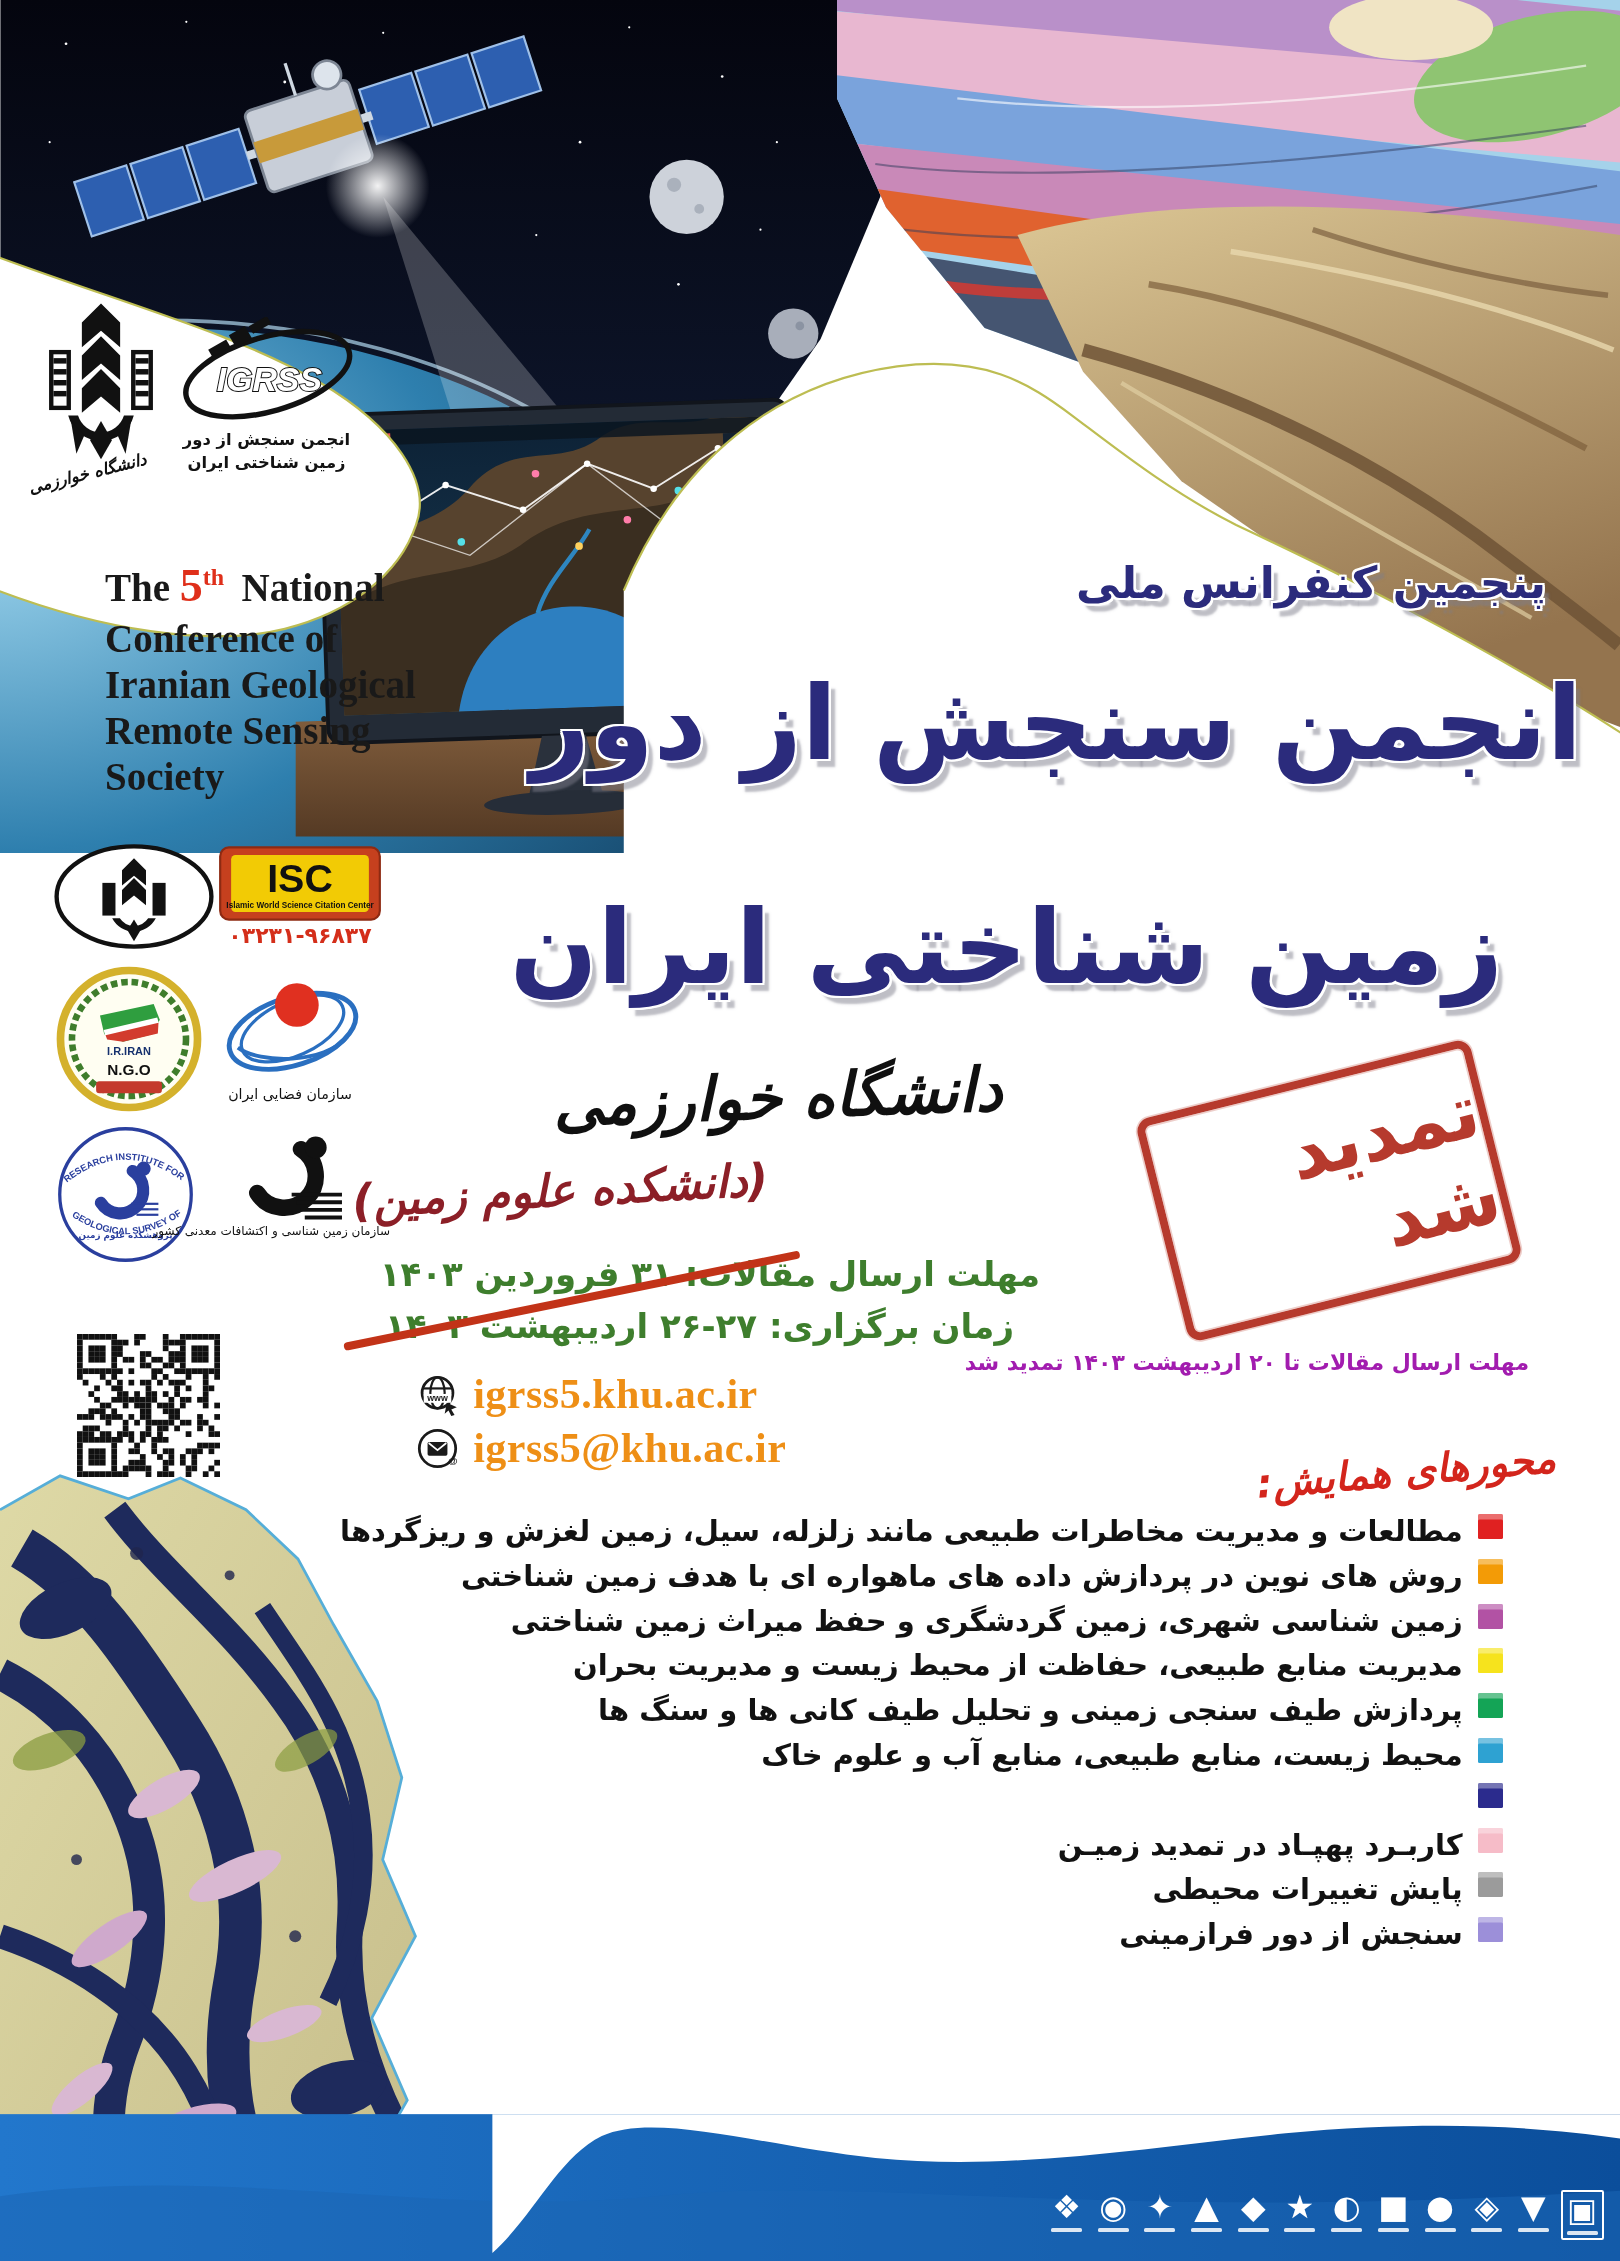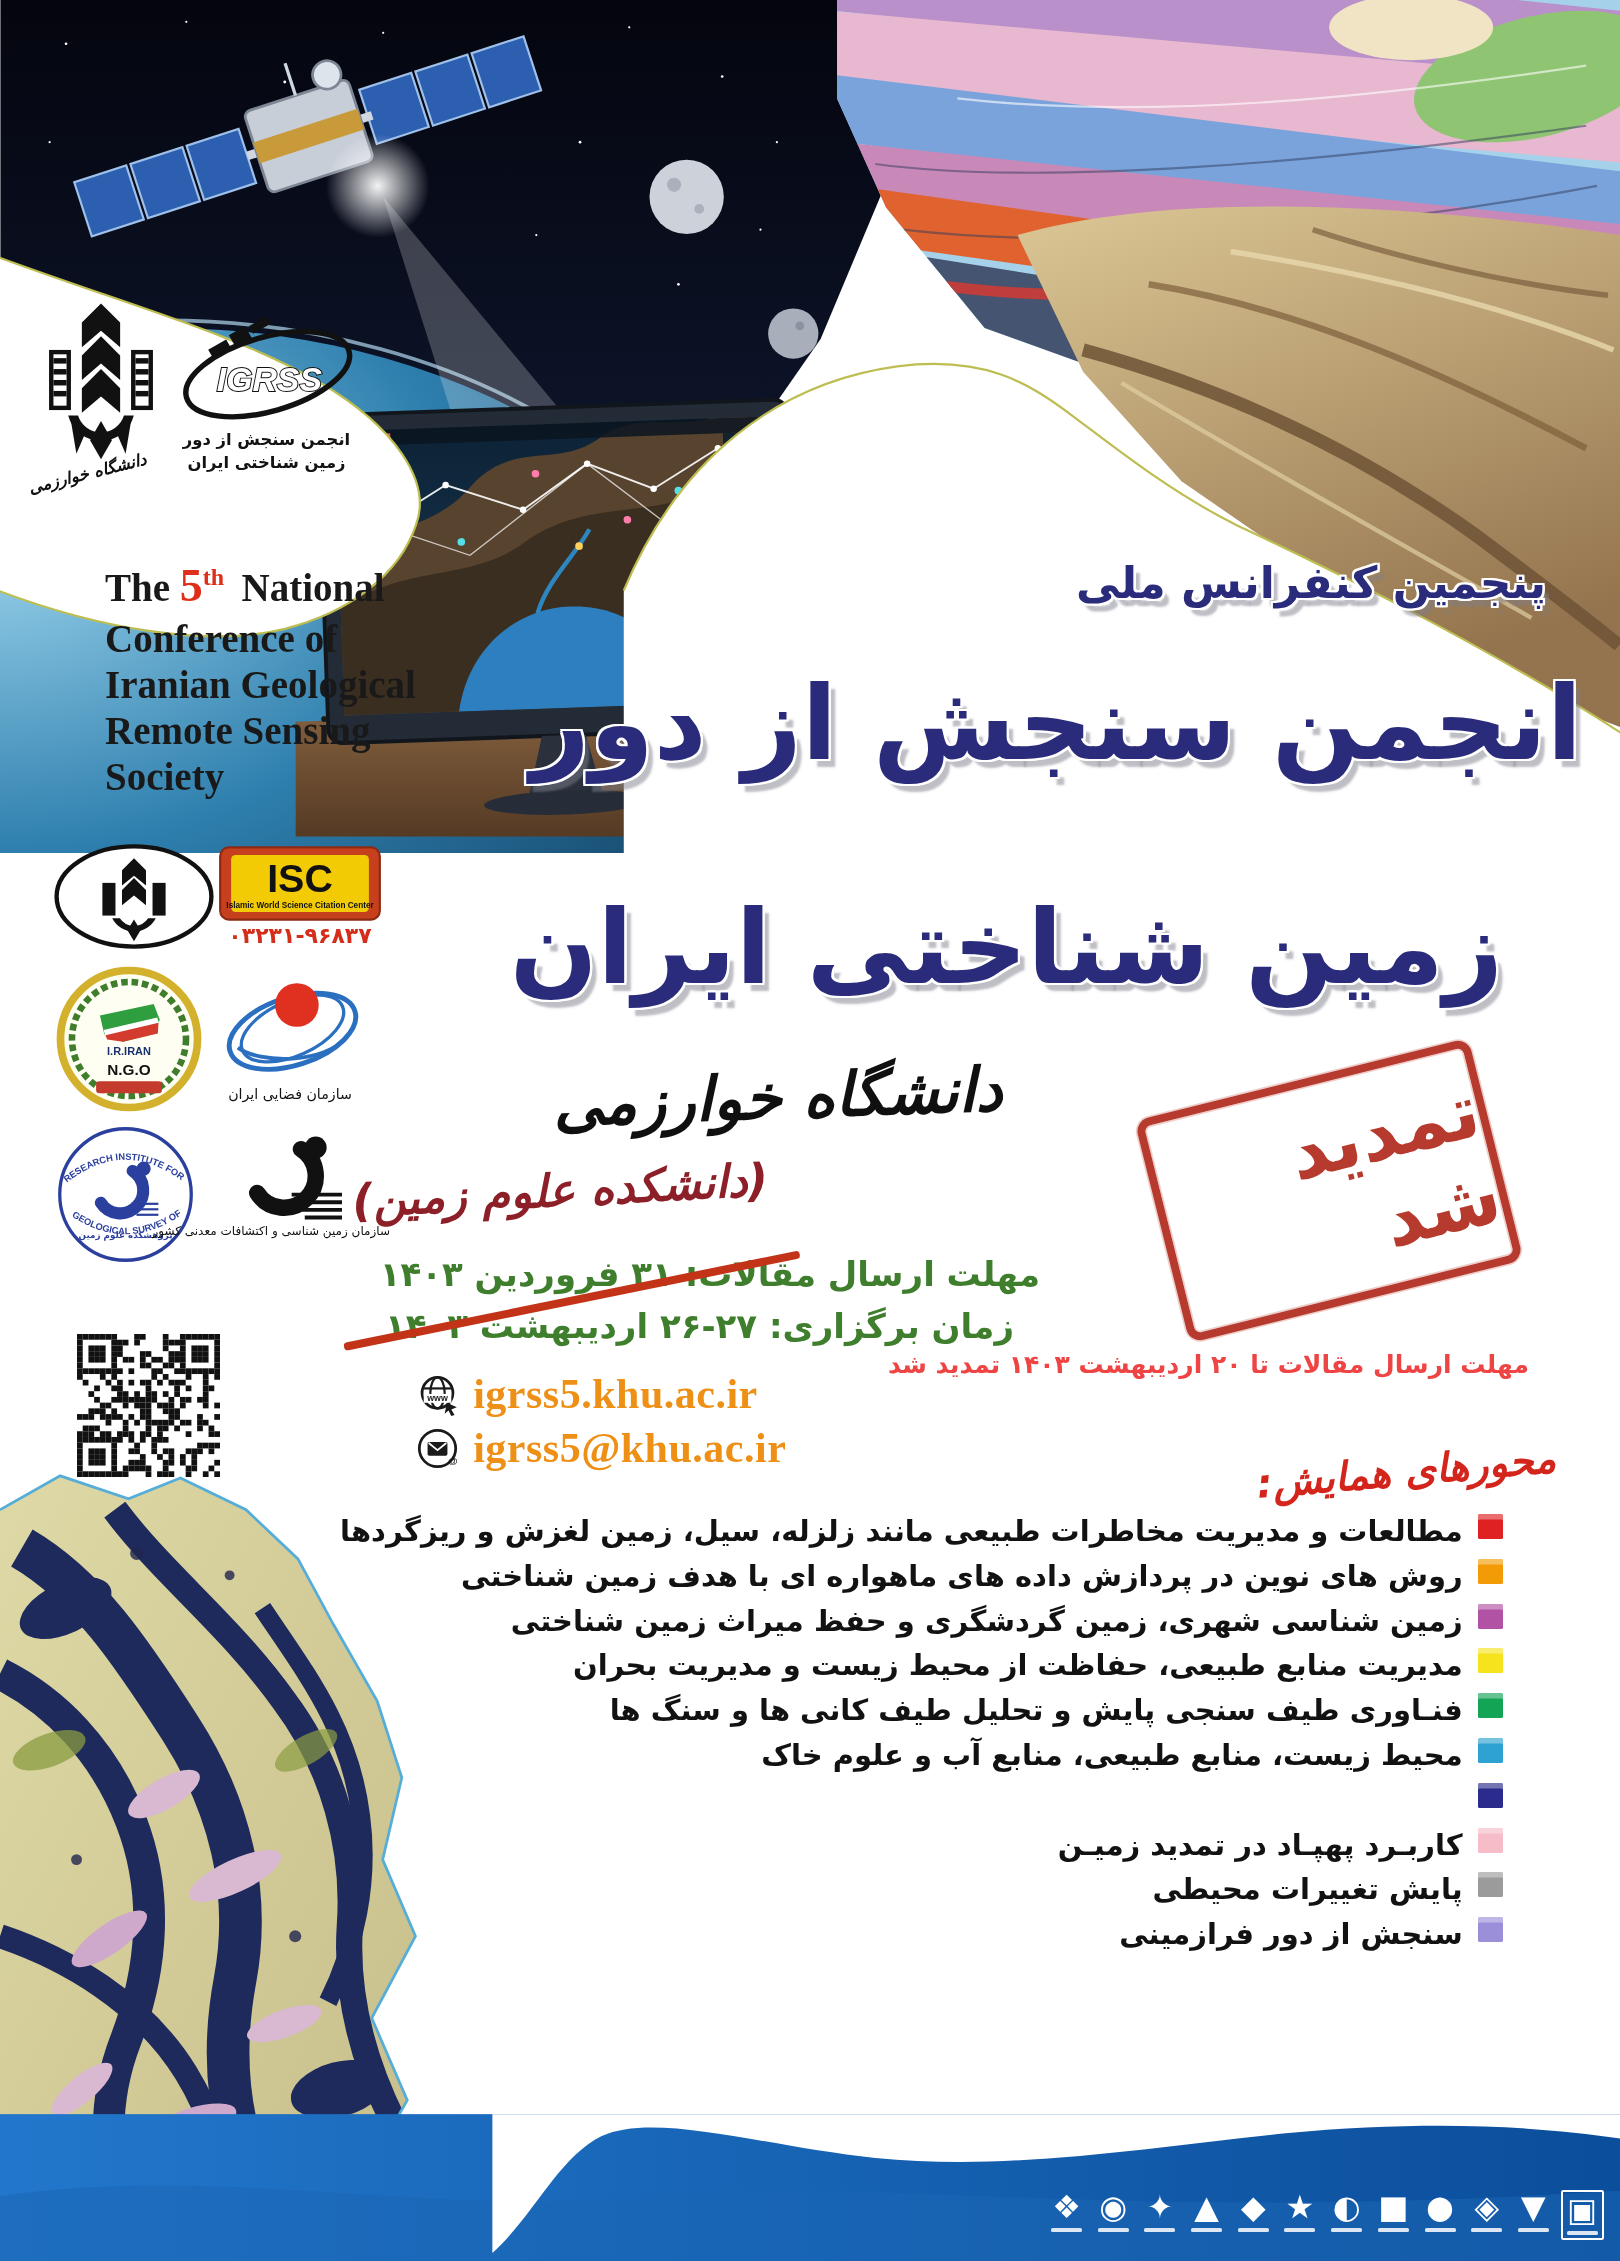--- a/index.html
+++ b/index.html
@@ -36,21 +36,21 @@
   .strike{left:344px;top:1343px;width:465px;height:7.7px;background:#c23318;
           transform:rotate(-11.5deg);transform-origin:left center;border-radius:3.8px;}
 
   
   .stamp{left:1157px;top:1076px;width:328px;height:213px;border:8.8px solid #b22e20;
          border-radius:14.2px;transform:rotate(-14deg);display:flex;align-items:center;
          justify-content:center;opacity:.94;
          box-shadow:0 0 0 1.6px rgba(178,46,32,.25), inset 0 0 0 1.6px rgba(178,46,32,.25);}
   .stamp span{font-size:75px;font-weight:bold;color:#b22e20;letter-spacing:2.2px;}
 
-  .ext-note{right:92px;top:1350px;font-size:25px;font-weight:bold;color:#ef4444;white-space:nowrap;}
+  .ext-note{right:92px;top:1350px;font-size:22px;font-weight:bold;color:#a21caf;white-space:nowrap;}
 
   
   .contact-row{display:flex;align-items:center;gap:14.2px;}
   .c-web{left:416px;top:1370px;}
   .c-mail{left:416px;top:1424px;}
   .contact-row .url{font-family:"Liberation Serif",serif;font-weight:bold;font-size:42px;
                     color:#ee8f16;letter-spacing:0.5px;}
 
   
   .topics-head{right:65px;top:1448px;font-size:40px;font-weight:bold;font-style:italic;
@@ -787,21 +787,21 @@
       <div class="topic-row">
         <span class="bullet" style="background: rgb(178, 82, 164);"></span>
         <span class="topic-text fa">زمین شناسی شهری، زمین گردشگری و حفظ میراث زمین شناختی</span>
       </div>
       <div class="topic-row">
         <span class="bullet" style="background: rgb(246, 227, 29);"></span>
         <span class="topic-text fa">مدیریت منابع طبیعی، حفاظت از محیط زیست و مدیریت بحران</span>
       </div>
       <div class="topic-row">
         <span class="bullet" style="background: rgb(20, 164, 86);"></span>
-        <span class="topic-text fa">فنـاوری طیف سنجی پایش و تحلیل طیف کانی ها و سنگ ها</span>
+        <span class="topic-text fa">پردازش طیف سنجی زمینی و تحلیل طیف کانی ها و سنگ ها</span>
       </div>
       <div class="topic-row">
         <span class="bullet" style="background: rgb(46, 162, 210);"></span>
         <span class="topic-text fa">محیط زیست، منابع طبیعی، منابع آب و علوم خاک</span>
       </div>
       <div class="topic-row">
         <span class="bullet" style="background: rgb(43, 43, 141);"></span>
       </div>
       <div class="topic-row">
         <span class="bullet" style="background: rgb(246, 188, 200);"></span>

